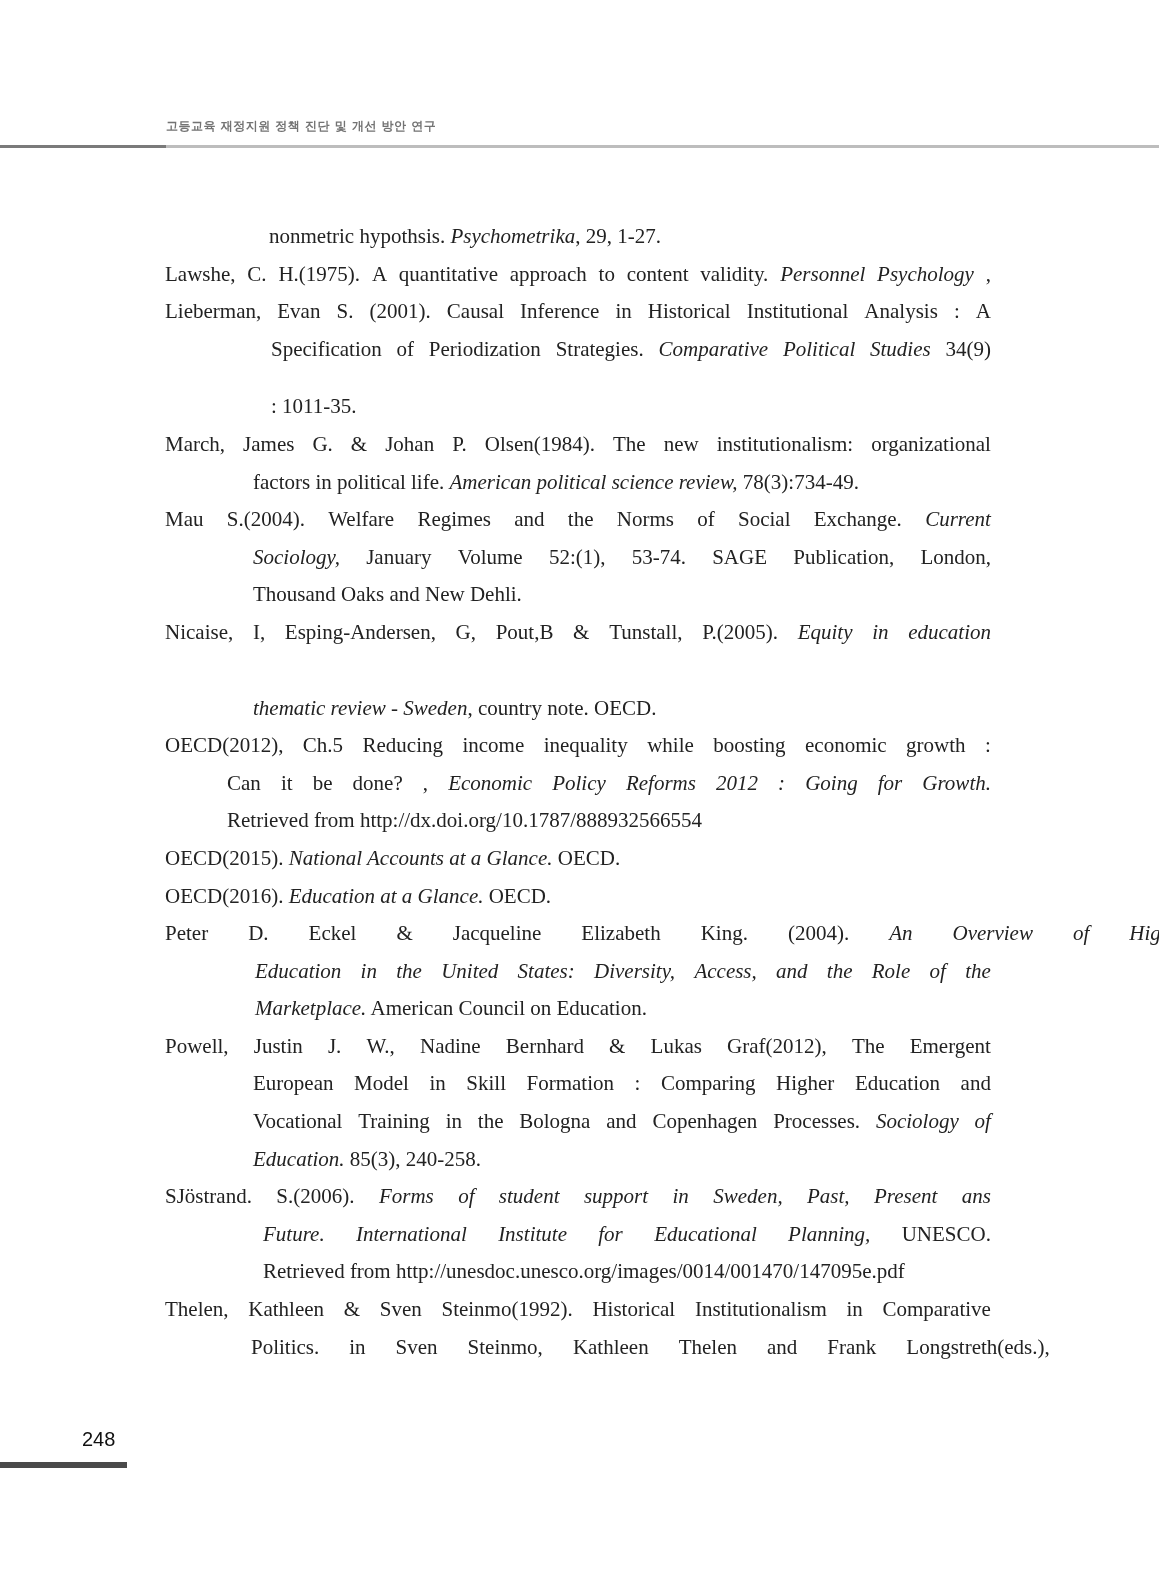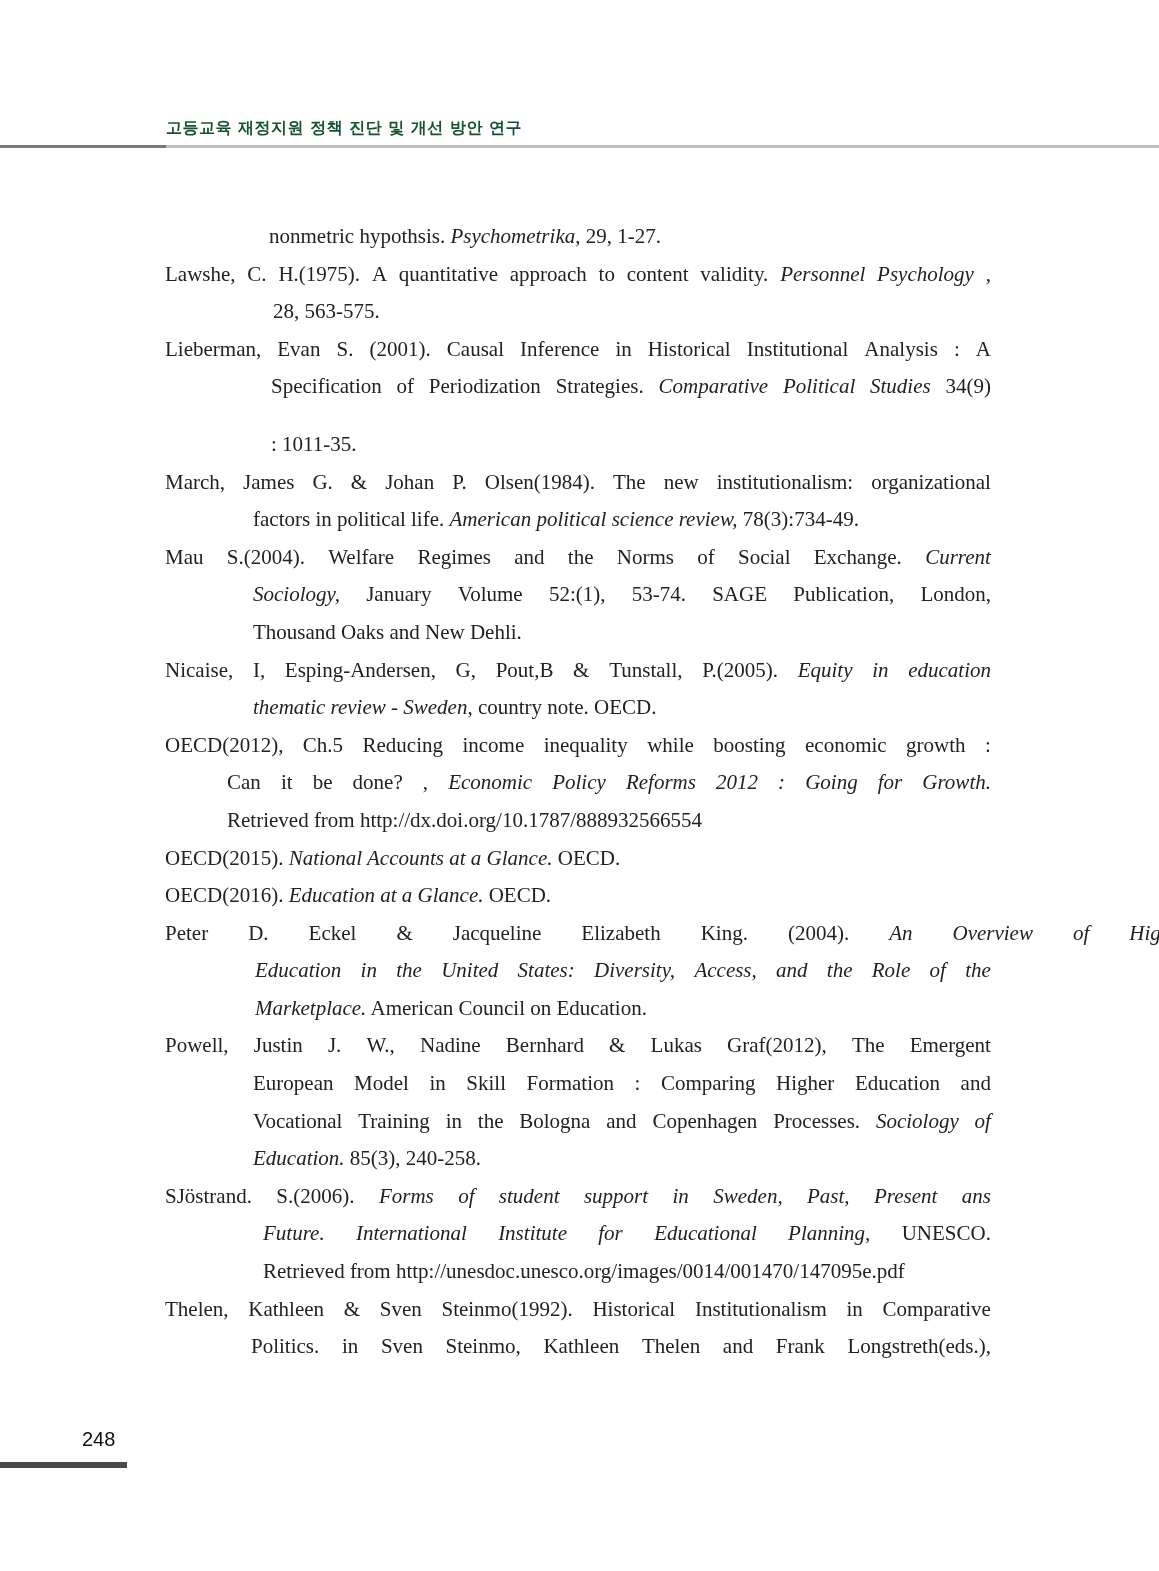--- a/index.html
+++ b/index.html
@@ -1,17 +1,17 @@
 <!DOCTYPE html>
 <html><head>
 <meta charset="utf-8">
 <style>
   html, body { margin:0; padding:0; background:#ffffff; }
   body { width:1159px; height:1571px; position:relative; overflow:hidden; }
-  .header-title { position:absolute; left:166px; top:118px; font-family:"DejaVu Sans", sans-serif; font-weight:bold; font-size:16px; color:#14532d; letter-spacing:0.5px; }
+  .header-title { position:absolute; left:166px; top:118px; font-family:"DejaVu Sans", sans-serif; font-weight:bold; font-size:12px; color:#737373; letter-spacing:0.5px; }
   .rule-dark { position:absolute; left:0; top:145px; width:166px; height:3px; background:#7a7a7a; }
   .rule-light { position:absolute; left:166px; top:145px; width:993px; height:3px; background:#bdbdbd; }
   .refs { position:absolute; left:165px; top:218px; width:826px; font-family:"Liberation Serif", serif; font-size:21px; color:#222; line-height:37.6px; }
   .line { white-space:nowrap; display:flex; justify-content:space-between; }
   .line.nojust { justify-content:flex-start; }
   .line span.w { white-space:pre; }
   i { font-style:italic; }
   .page-num { position:absolute; left:82px; top:1428px; font-family:"Liberation Sans", sans-serif; font-size:20px; color:#111; }
   .footer-bar { position:absolute; left:0; top:1462px; width:127px; height:6px; background:#4a4a4a; }
 </style>
@@ -38,23 +38,20 @@
         <span class="w">A</span>
         <span class="w">quantitative</span>
         <span class="w">approach</span>
         <span class="w">to</span>
         <span class="w">content</span>
         <span class="w">validity.</span>
         <i class="w">Personnel</i>
         <i class="w">Psychology</i>
         <span class="w">,</span>
       </div>
-      <div class="line nojust" style="padding-left: 108px;">
-        <span class="w">28, 563-575.</span>
-      </div>
     </div>
     <div>
       <div class="line" style="padding-left: 0px; text-align: right;">
         <span class="w">Lieberman,</span>
         <span class="w">Evan</span>
         <span class="w">S.</span>
         <span class="w">(2001).</span>
         <span class="w">Causal</span>
         <span class="w">Inference</span>
         <span class="w">in</span>
@@ -133,21 +130,21 @@
         <span class="w">Esping-Andersen,</span>
         <span class="w">G,</span>
         <span class="w">Pout,B</span>
         <span class="w">&amp;</span>
         <span class="w">Tunstall,</span>
         <span class="w">P.(2005).</span>
         <i class="w">Equity</i>
         <i class="w">in</i>
         <i class="w">education</i>
       </div>
-      <div class="line nojust" style="padding-left: 88px;">
+      <div class="line nojust" style="padding-left: 88px; margin-top: 38px;">
         <i class="w">thematic review - Sweden</i>
         <span class="w">, country note. OECD.</span>
       </div>
     </div>
     <div>
       <div class="line" style="padding-left: 0px;">
         <span class="w">OECD(2012),</span>
         <span class="w">Ch.5</span>
         <span class="w">Reducing</span>
         <span class="w">income</span>
@@ -300,21 +297,21 @@
         <span class="w">Thelen,</span>
         <span class="w">Kathleen</span>
         <span class="w">&amp;</span>
         <span class="w">Sven</span>
         <span class="w">Steinmo(1992).</span>
         <span class="w">Historical</span>
         <span class="w">Institutionalism</span>
         <span class="w">in</span>
         <span class="w">Comparative</span>
       </div>
-      <div class="line" style="padding-left: 86px;">
+      <div class="line" style="padding-left: 86px; gap: 30px;">
         <span class="w">Politics.</span>
         <span class="w">in</span>
         <span class="w">Sven</span>
         <span class="w">Steinmo,</span>
         <span class="w">Kathleen</span>
         <span class="w">Thelen</span>
         <span class="w">and</span>
         <span class="w">Frank</span>
         <span class="w">Longstreth(eds.),</span>
       </div>

